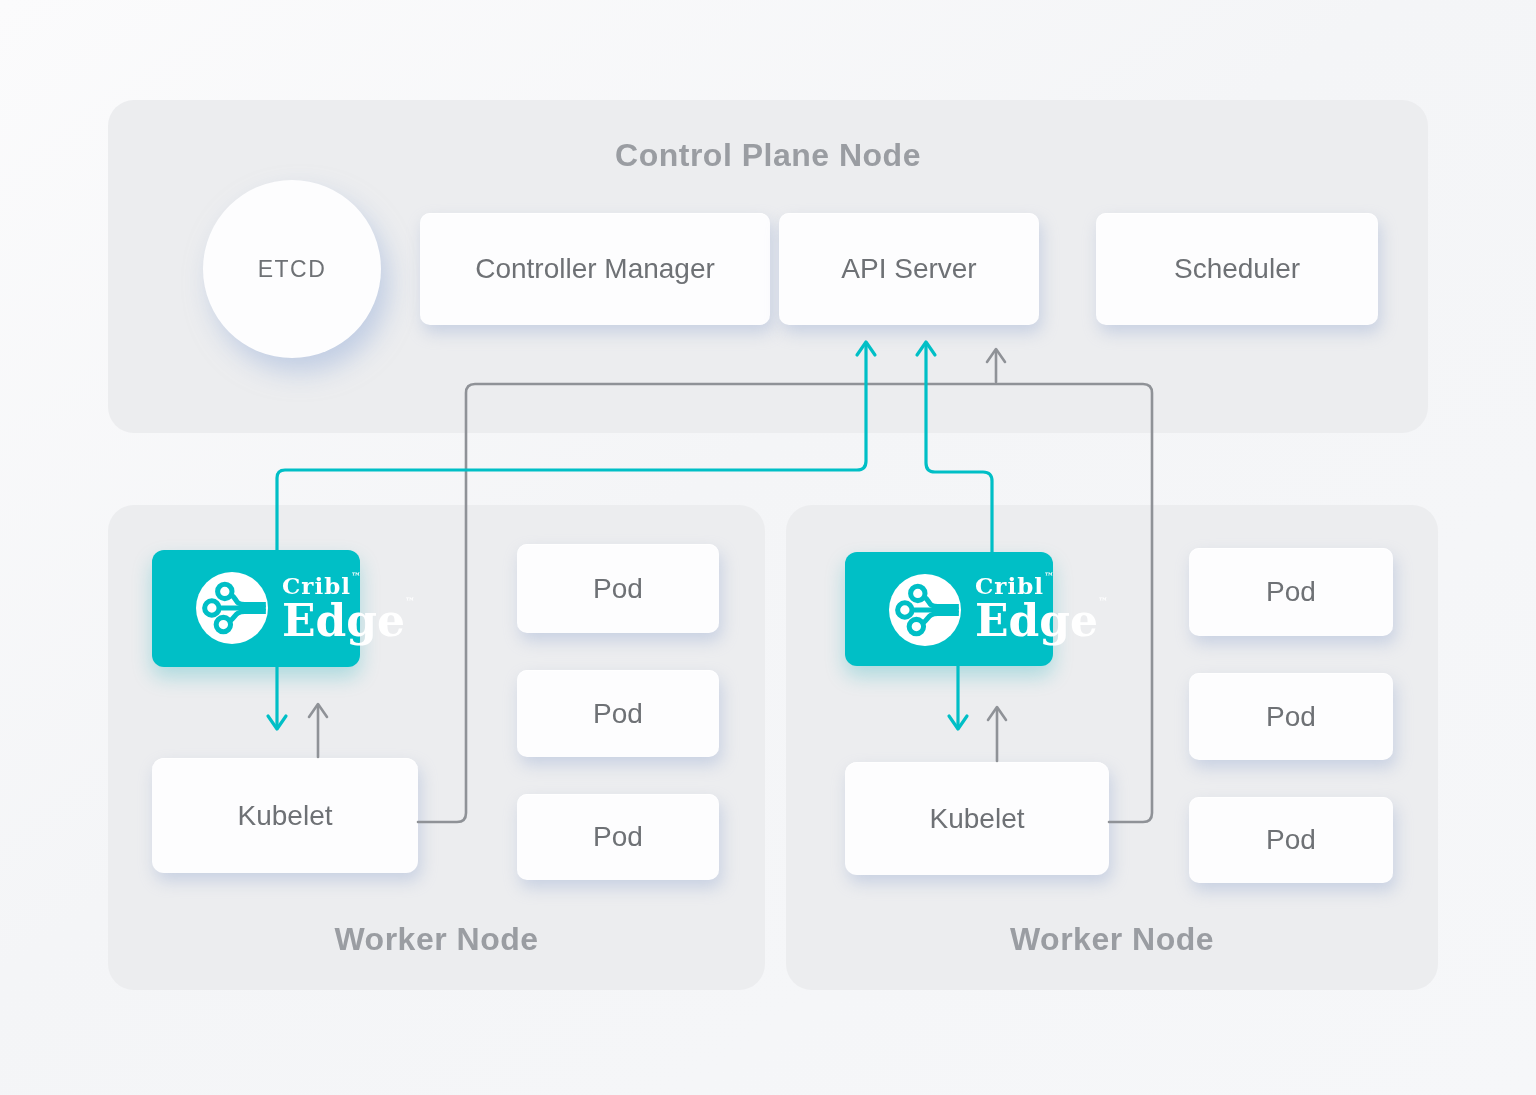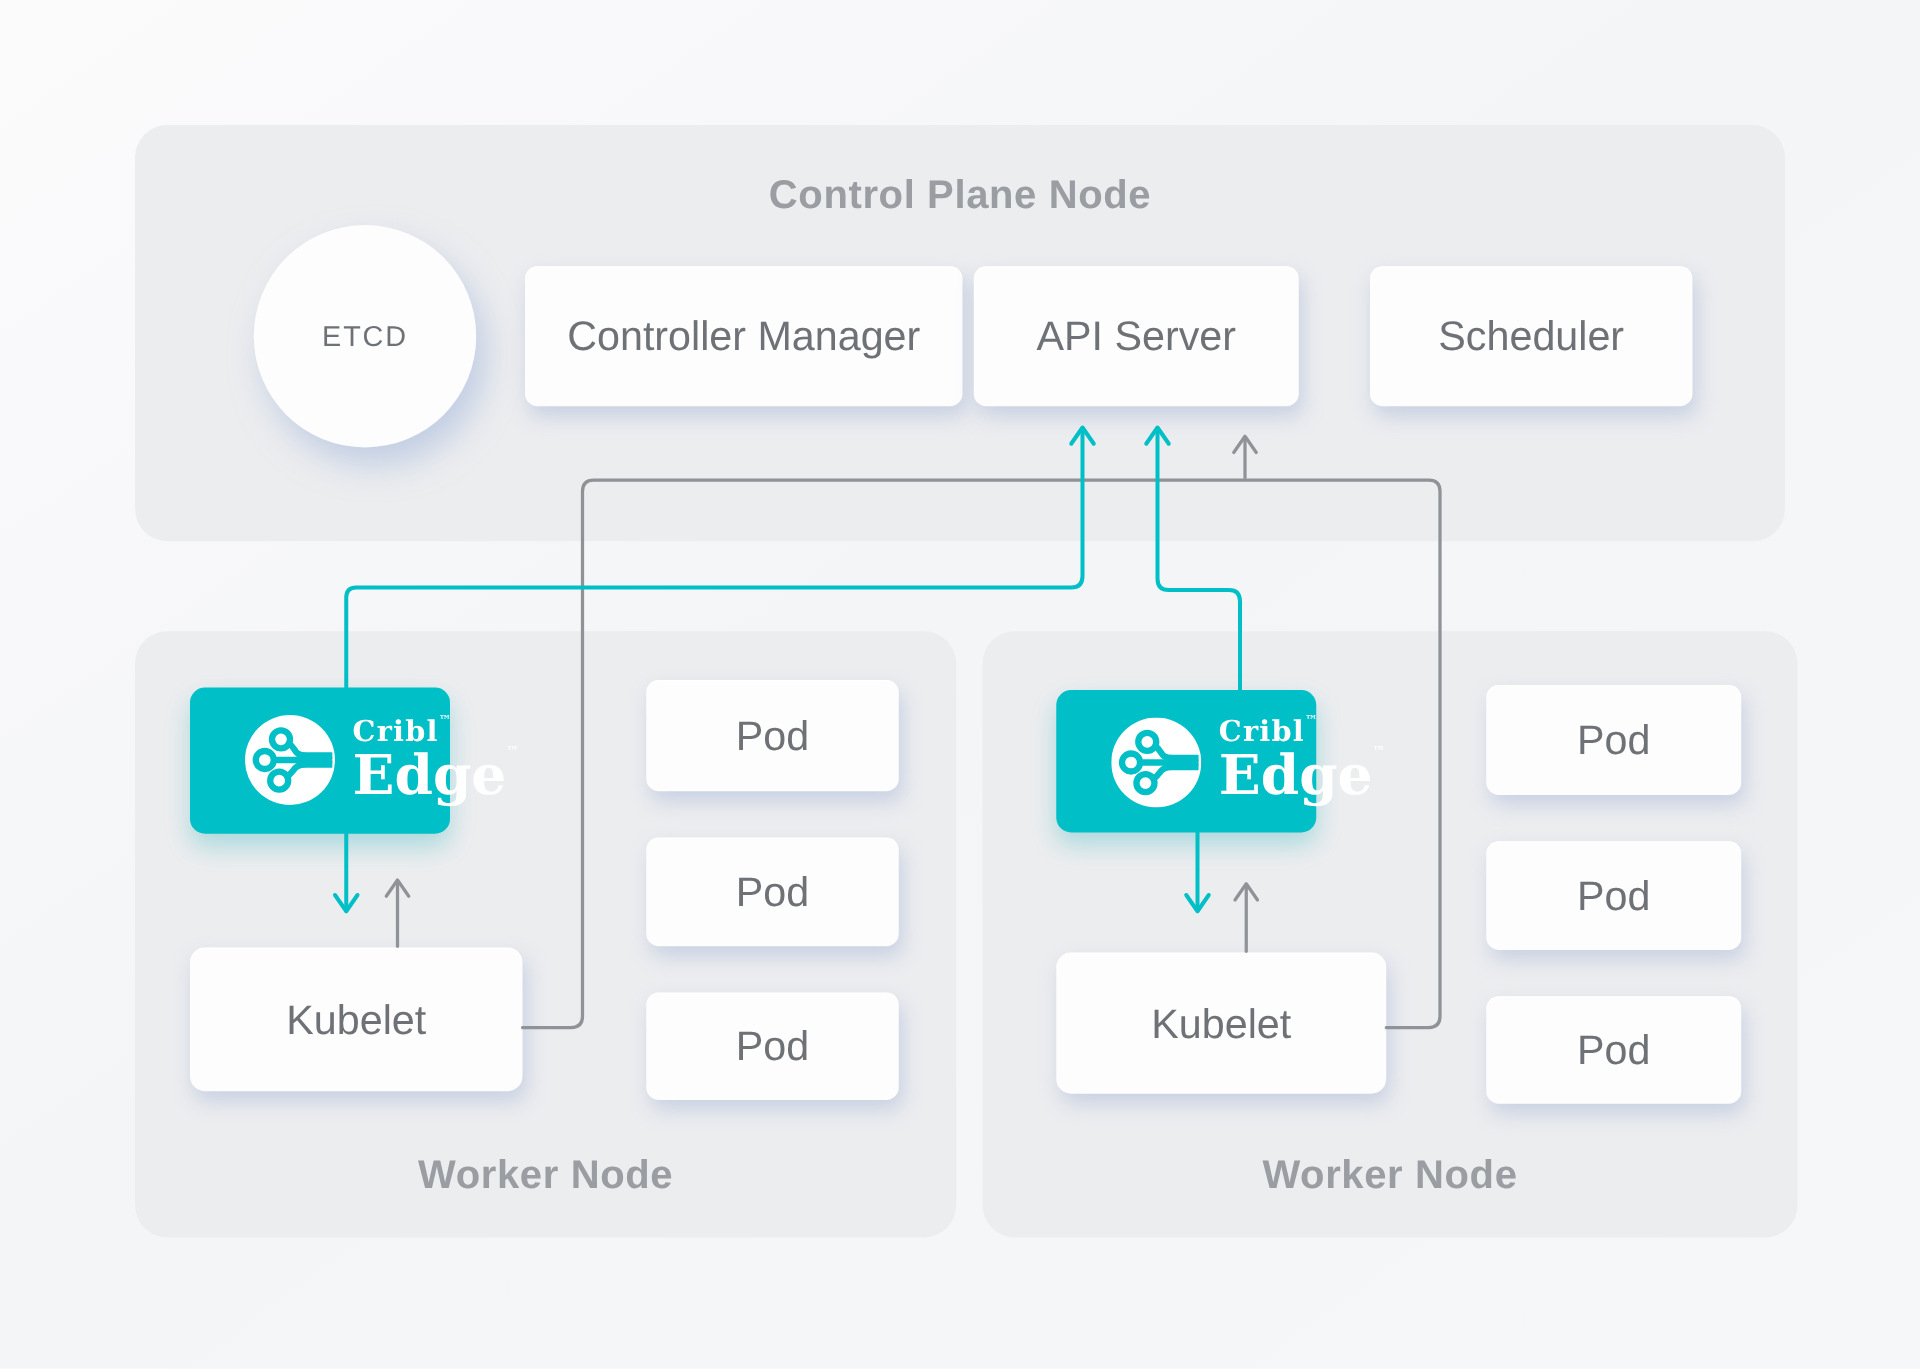--- a/index.html
+++ b/index.html
@@ -32,21 +32,21 @@
     font-weight:700;
     color:var(--title-gray);
     letter-spacing:.5px;
   }
   .card{
     position:absolute;
     background:var(--card-fill);
     border-radius:10px;
     box-shadow:3px 8px 16px rgba(152,171,209,.42), 0 1px 0 rgba(255,255,255,.9) inset;
     display:flex;align-items:center;justify-content:center;
-    font-size:33px;
+    font-size:28px;
     color:var(--text-gray);
   }
   .etcd{
     position:absolute;
     left:203px;top:180px;width:178px;height:178px;
     background:var(--card-fill);
     border-radius:50%;
     box-shadow:8px 14px 26px rgba(158,180,218,.55);
     display:flex;align-items:center;justify-content:center;
     font-size:23px;color:var(--text-gray);letter-spacing:1.5px;
@@ -85,21 +85,21 @@
 <div class="etcd">
   <span>ETCD</span>
 </div>
 
 <div class="card" style="left:420px;top:213px;width:350px;height:112px">
   <span>Controller Manager</span>
 </div>
 <div class="card" style="left:779px;top:213px;width:260px;height:112px">
   <span>API Server</span>
 </div>
-<div class="card" style="left:1096px;top:213px;width:258px;height:112px">
+<div class="card" style="left:1096px;top:213px;width:282px;height:112px">
   <span>Scheduler</span>
 </div>
 
 <div class="node" style="left:108px;top:505px;width:657px;height:485px"></div>
 
 <div class="edge-box" style="left:152px;top:550px;height:117px">
   <svg class="cribl-icon" viewBox="0 0 100 100">
     <circle cx="50" cy="50" r="50" fill="#ffffff"></circle>
     <g class="icon-stroke">
       <circle cx="40" cy="27" r="10"></circle>

